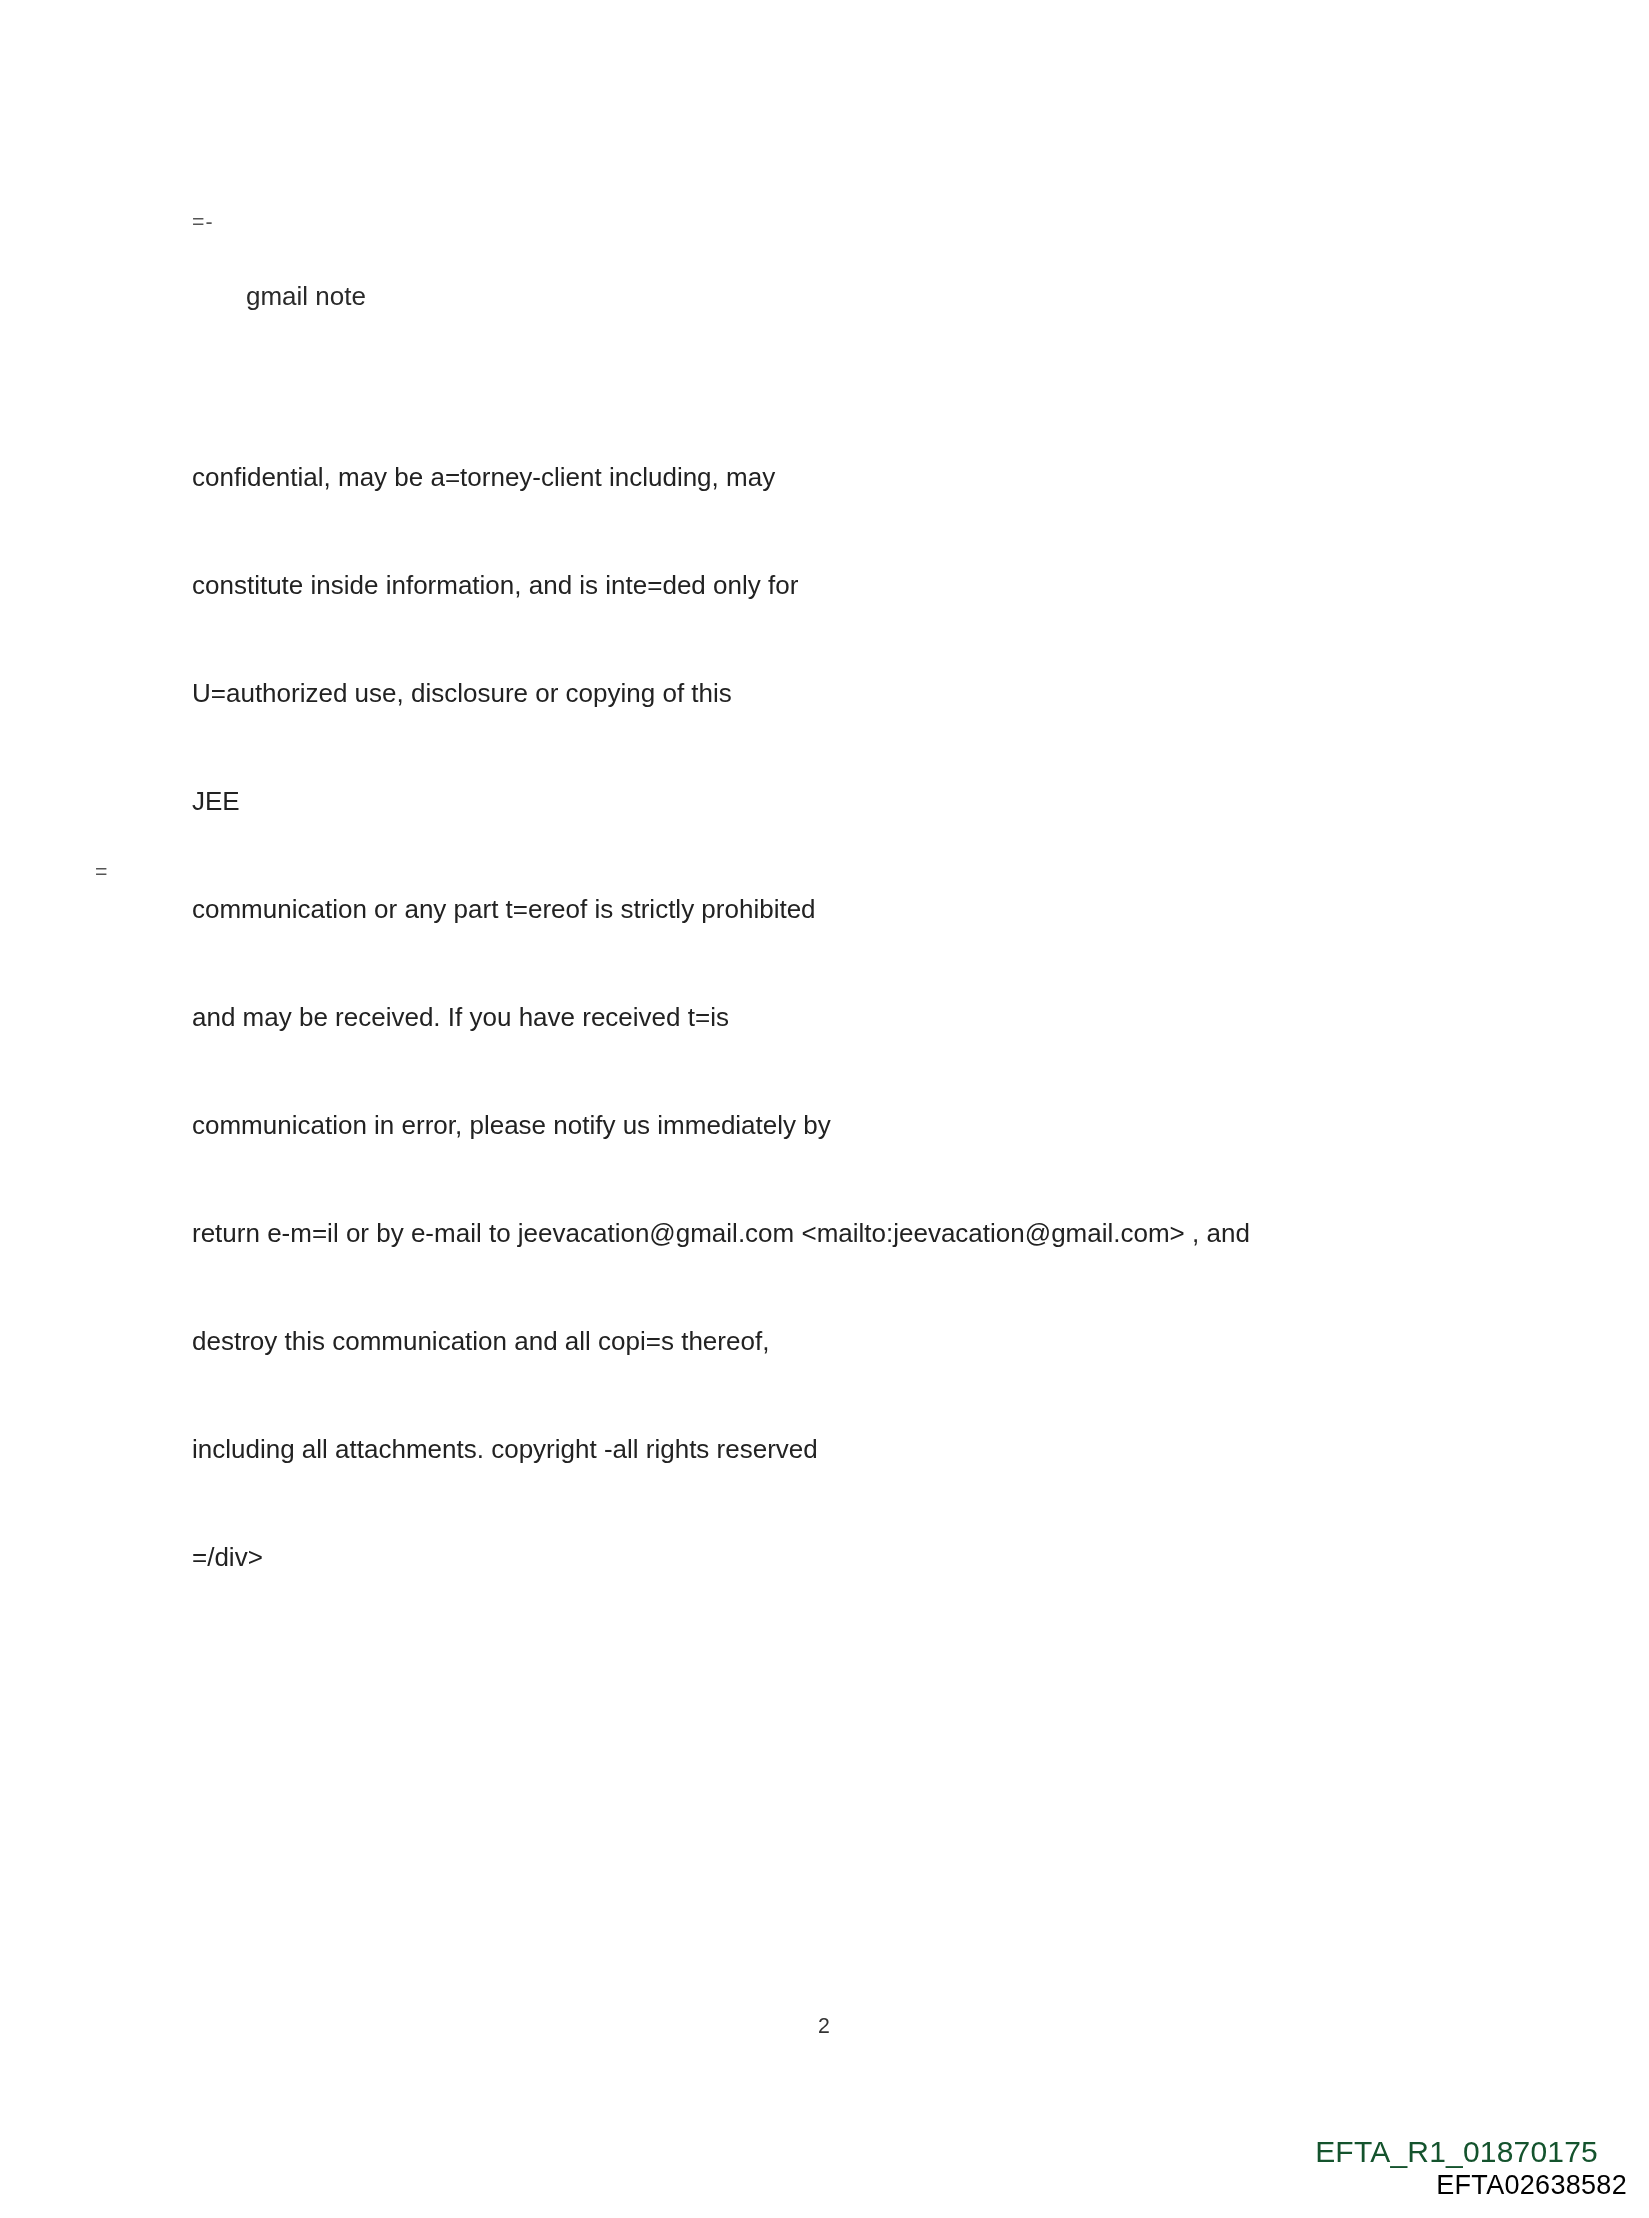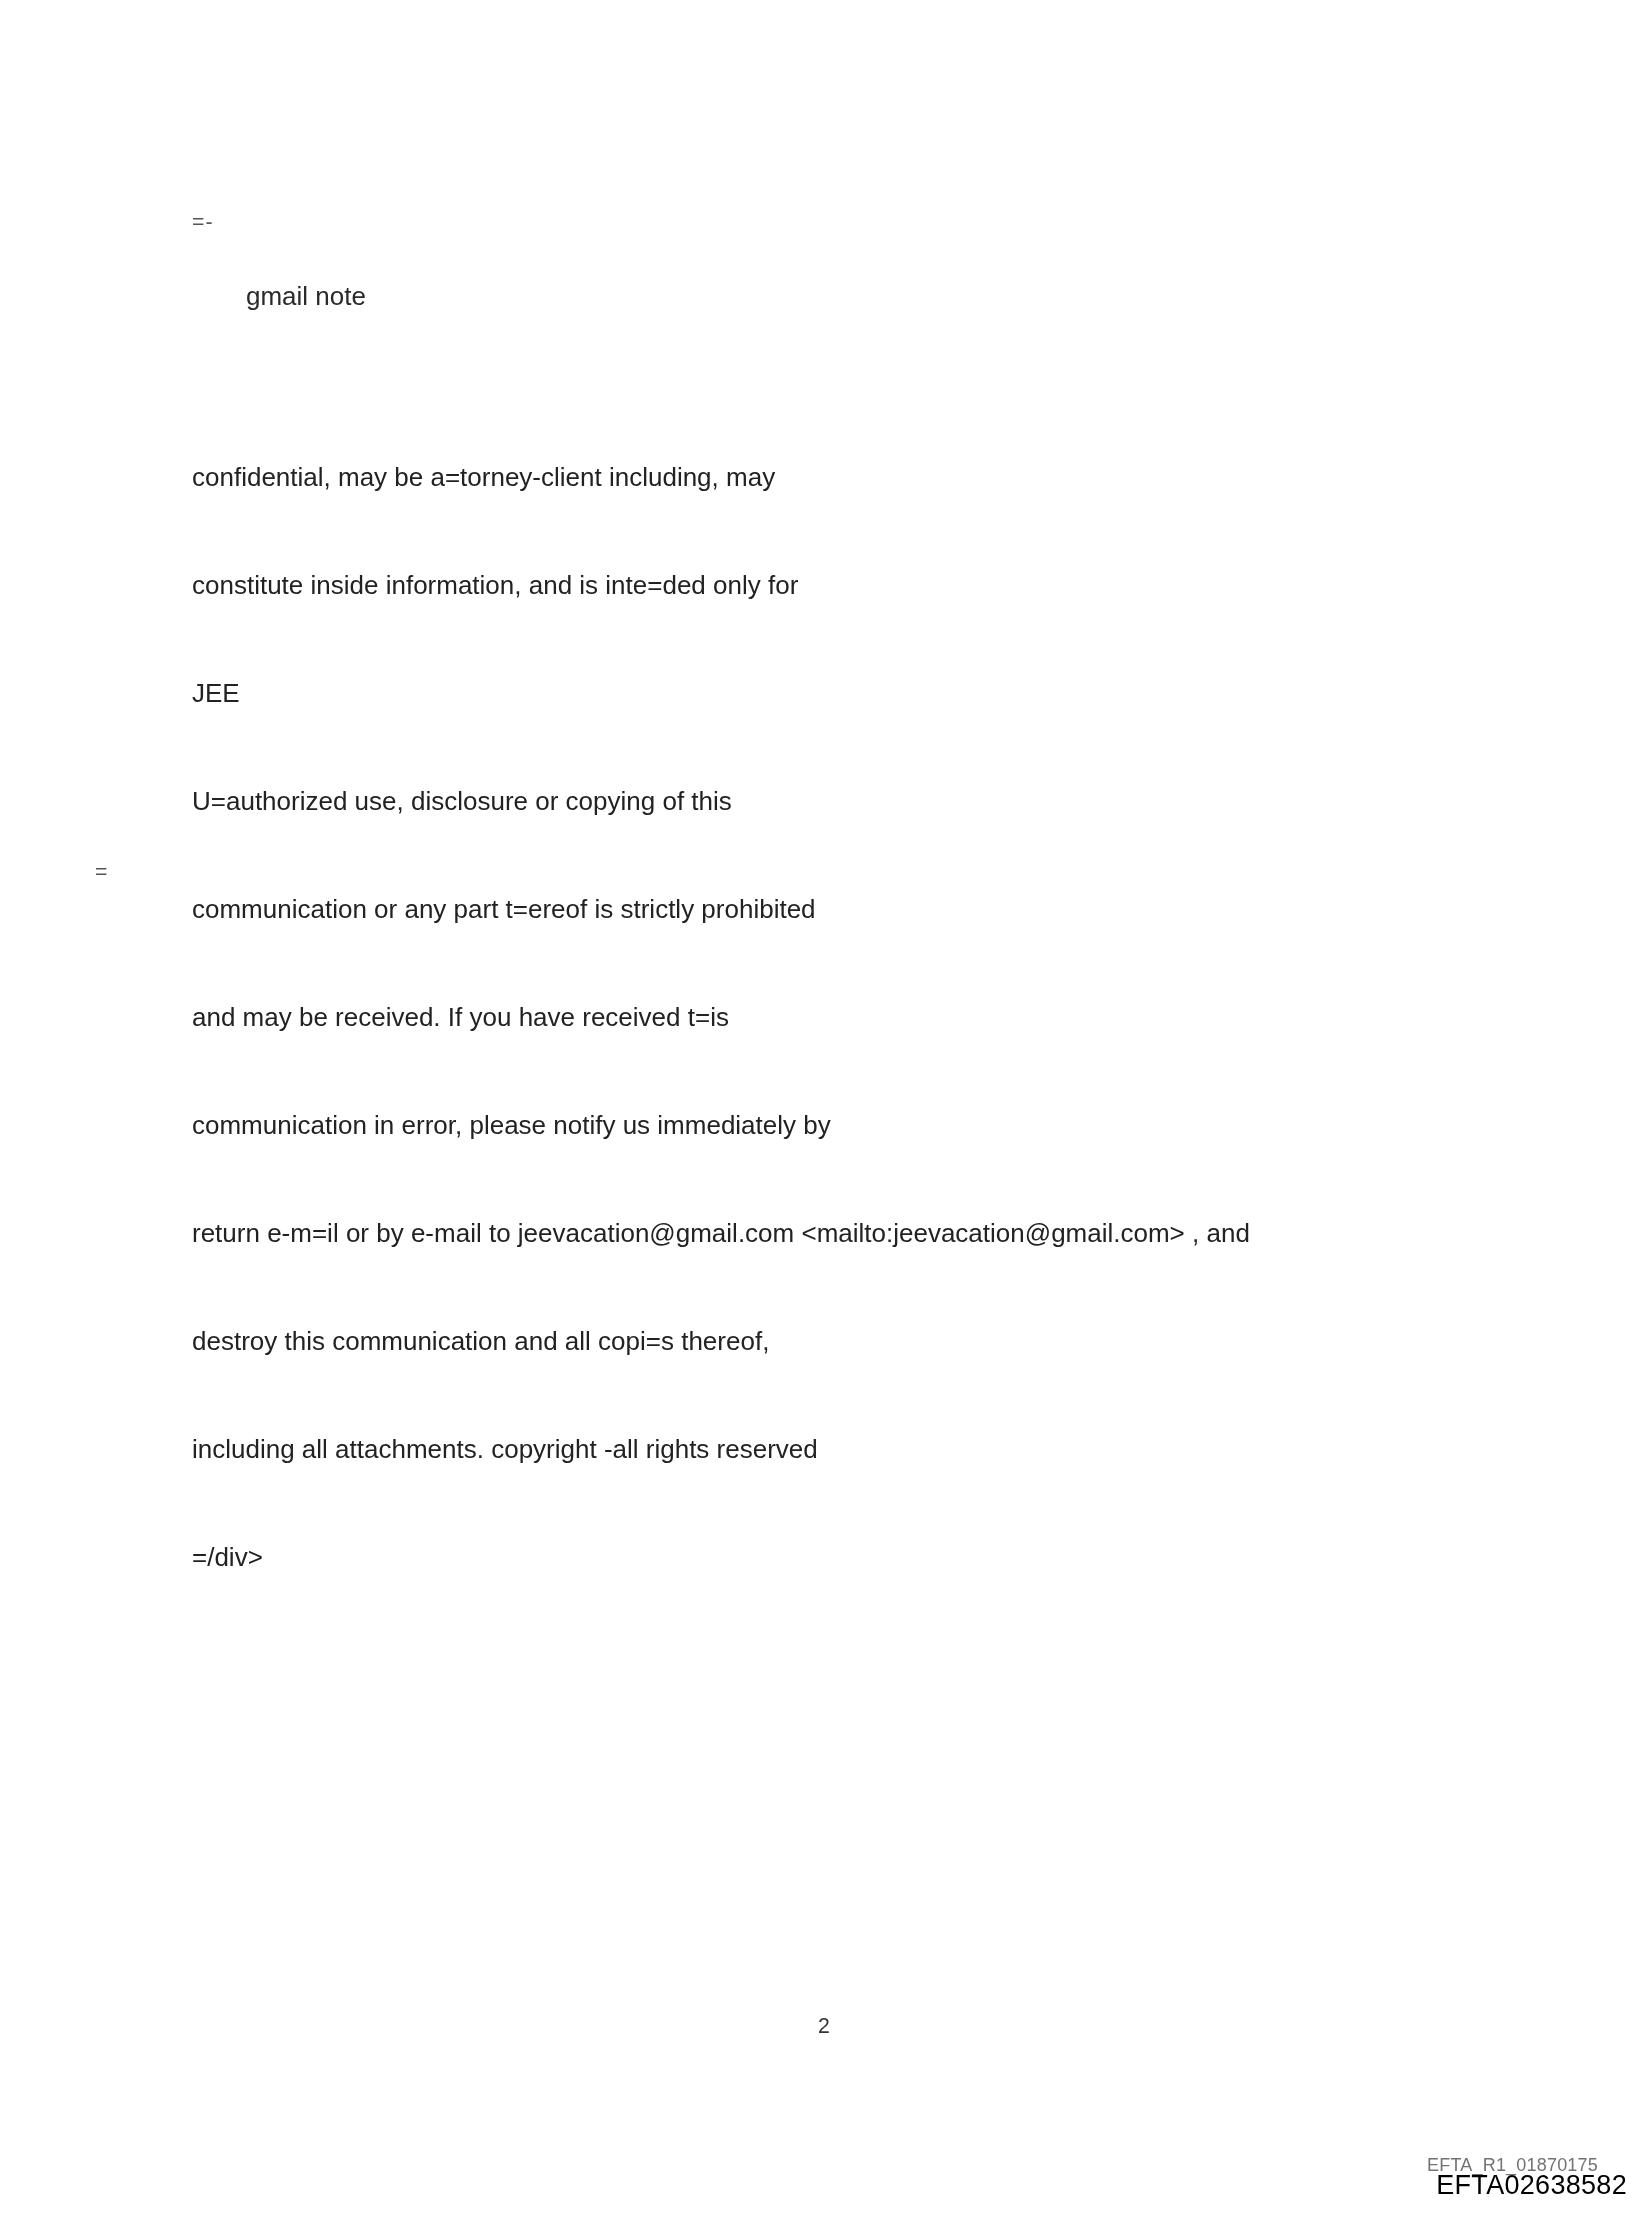--- a/index.html
+++ b/index.html
@@ -61,24 +61,23 @@
       position: absolute;
       left: 818px;
       top: 2014px;
       font-size: 21.3px;
       color: #333333;
     }
     .stamp-primary {
       position: absolute;
       right: 52px;
       top: 2135px;
-      font-size: 18px;
-      color: #737373;
+      font-size: 30px;
+      color: #14532d;
       letter-spacing: 0.2px;
-      margin-top: 20px;
     }
     .stamp-secondary {
       position: absolute;
       right: 23px;
       top: 2170px;
       font-size: 27px;
       color: #000000;
       letter-spacing: 0.3px;
     }
   </style>
@@ -87,22 +86,22 @@
 
 <div class="page">
 
   <div class="artifact-top">=-</div>
 
   <div class="note-line">gmail note</div>
 
   <div class="body-block">
     <span class="line">confidential, may be a=torney-client including, may</span>
     <span class="line">constitute inside information, and is inte=ded only for</span>
+    <span class="line">U=authorized use, disclosure or copying of this</span>
     <span class="line">JEE</span>
-    <span class="line">U=authorized use, disclosure or copying of this</span>
     <span class="line">communication or any part t=ereof is strictly prohibited</span>
     <span class="line">and may be received. If you have received t=is</span>
     <span class="line">communication in error, please notify us immediately by</span>
     <span class="line">return e-m=il or by e-mail to jeevacation@gmail.com &lt;mailto:jeevacation@gmail.com&gt; , and</span>
     <span class="line">destroy this communication and all copi=s thereof,</span>
     <span class="line">including all attachments. copyright -all rights reserved</span>
     <span class="line">=/div&gt;</span>
   </div>
 
   <div class="artifact-bottom">=</div>

